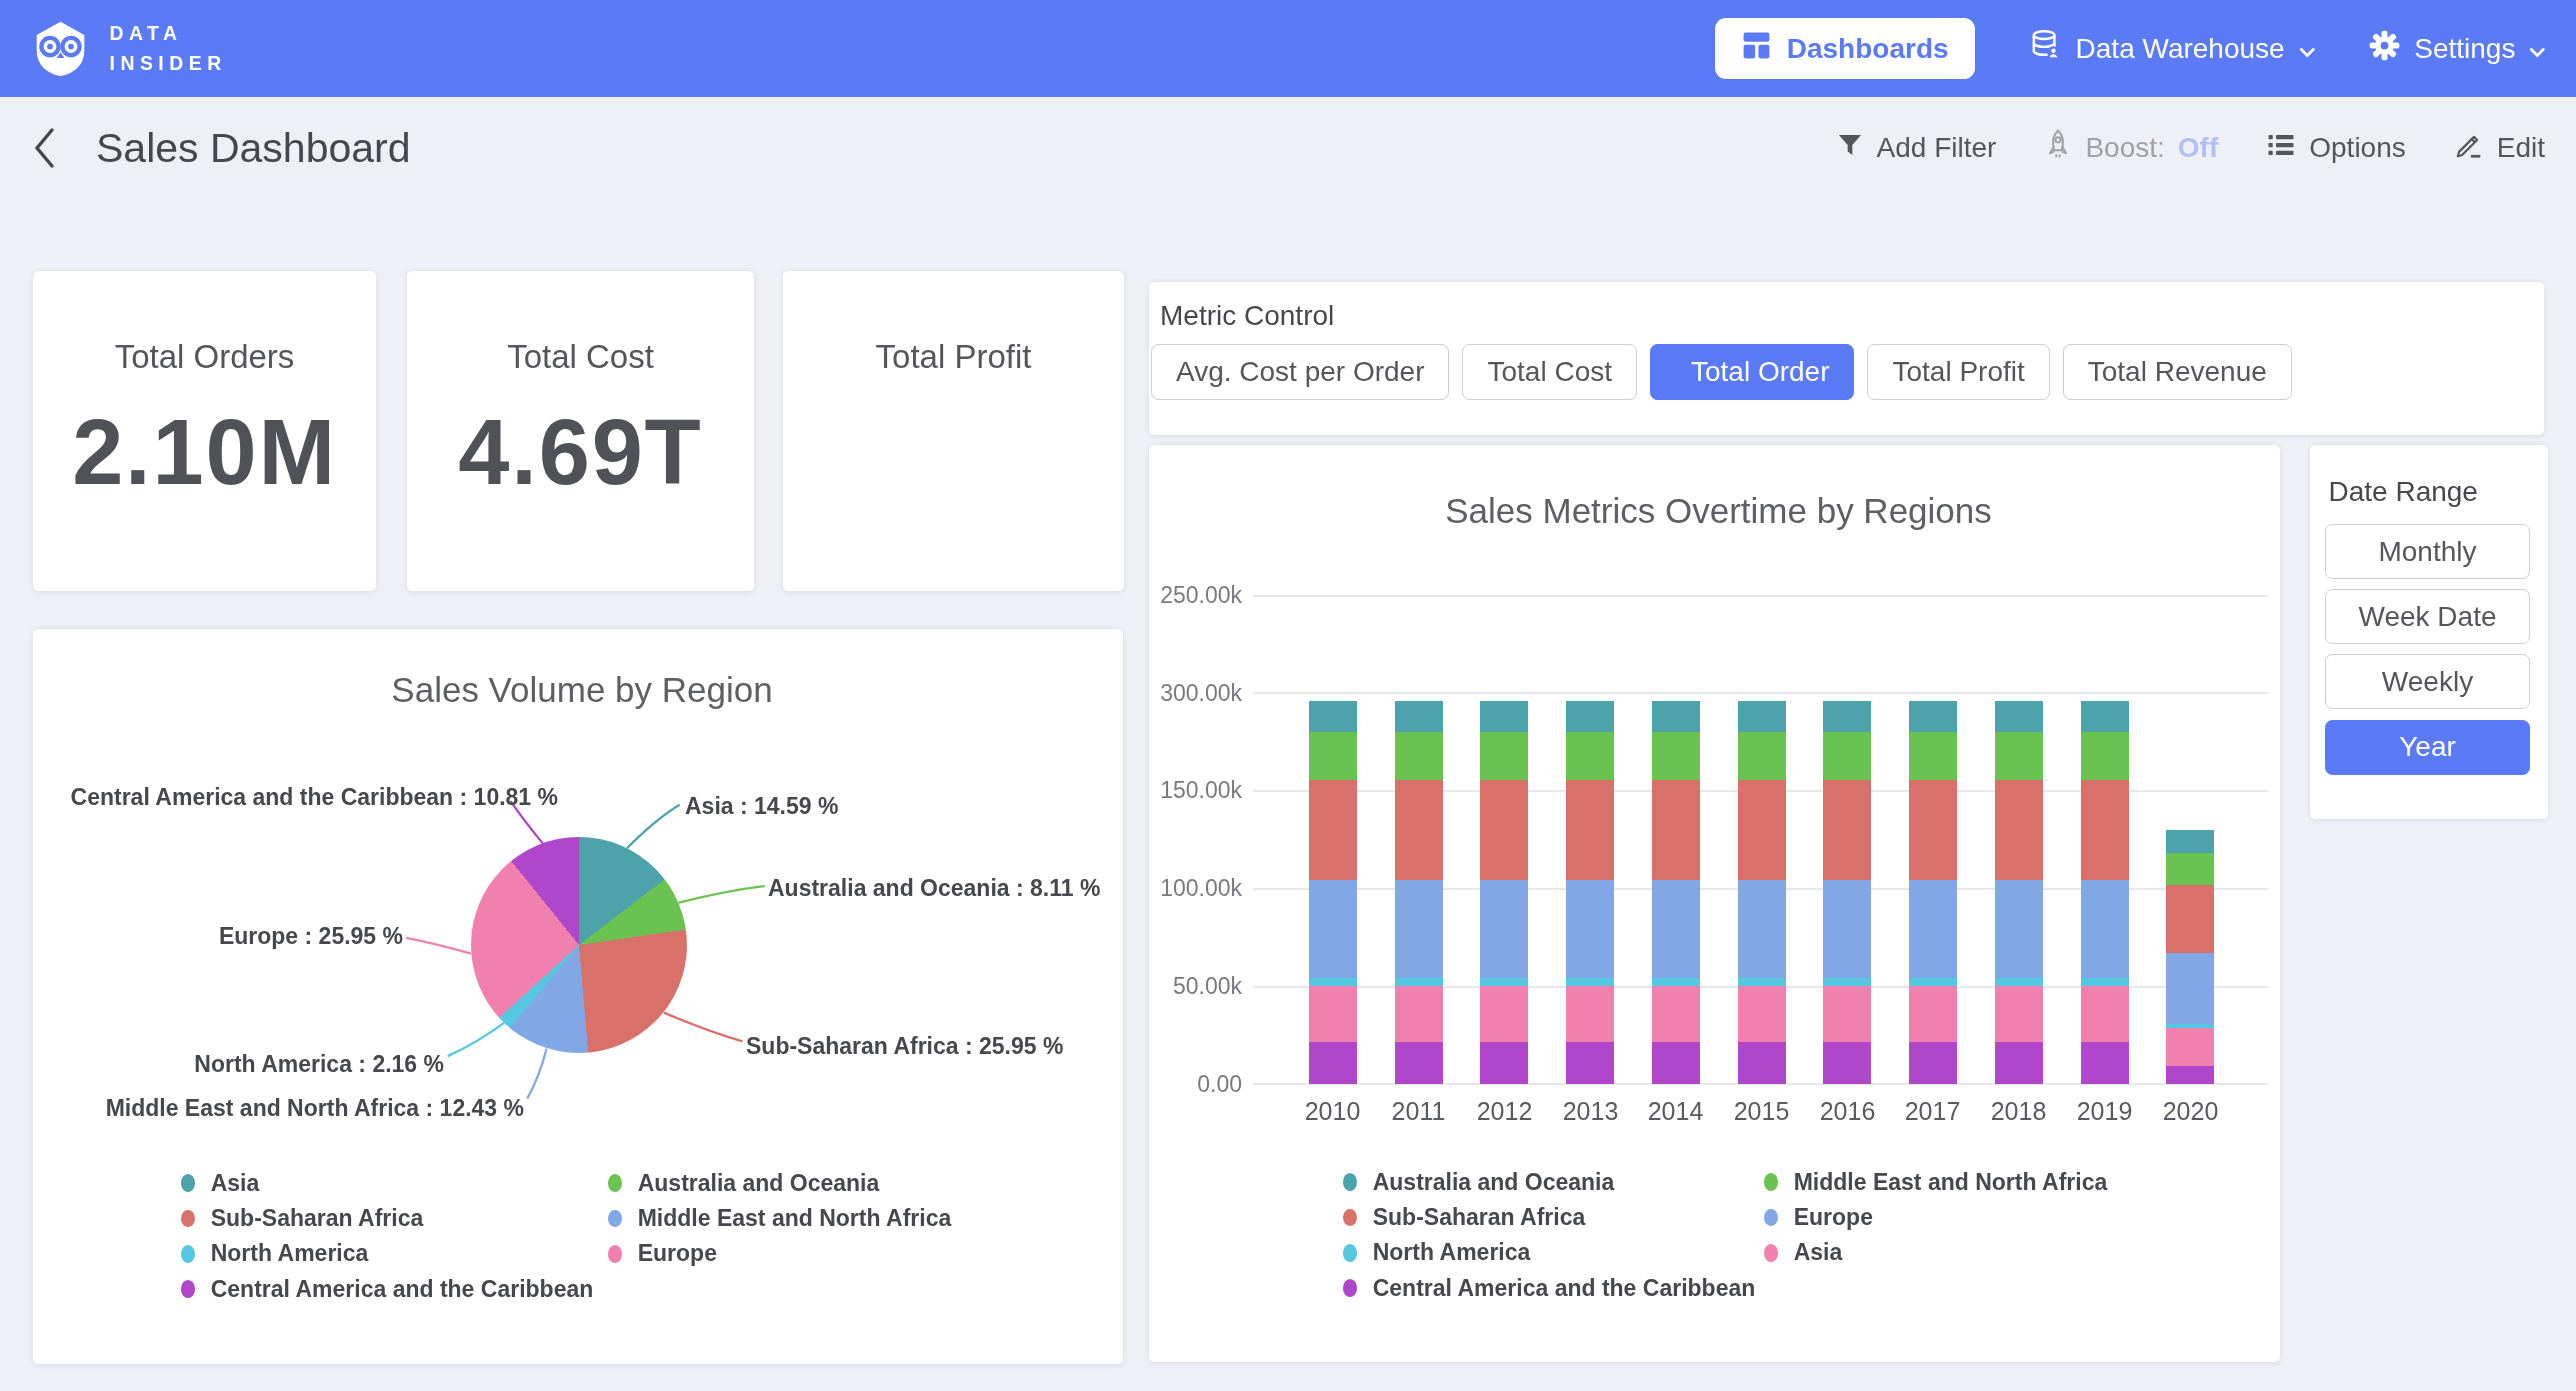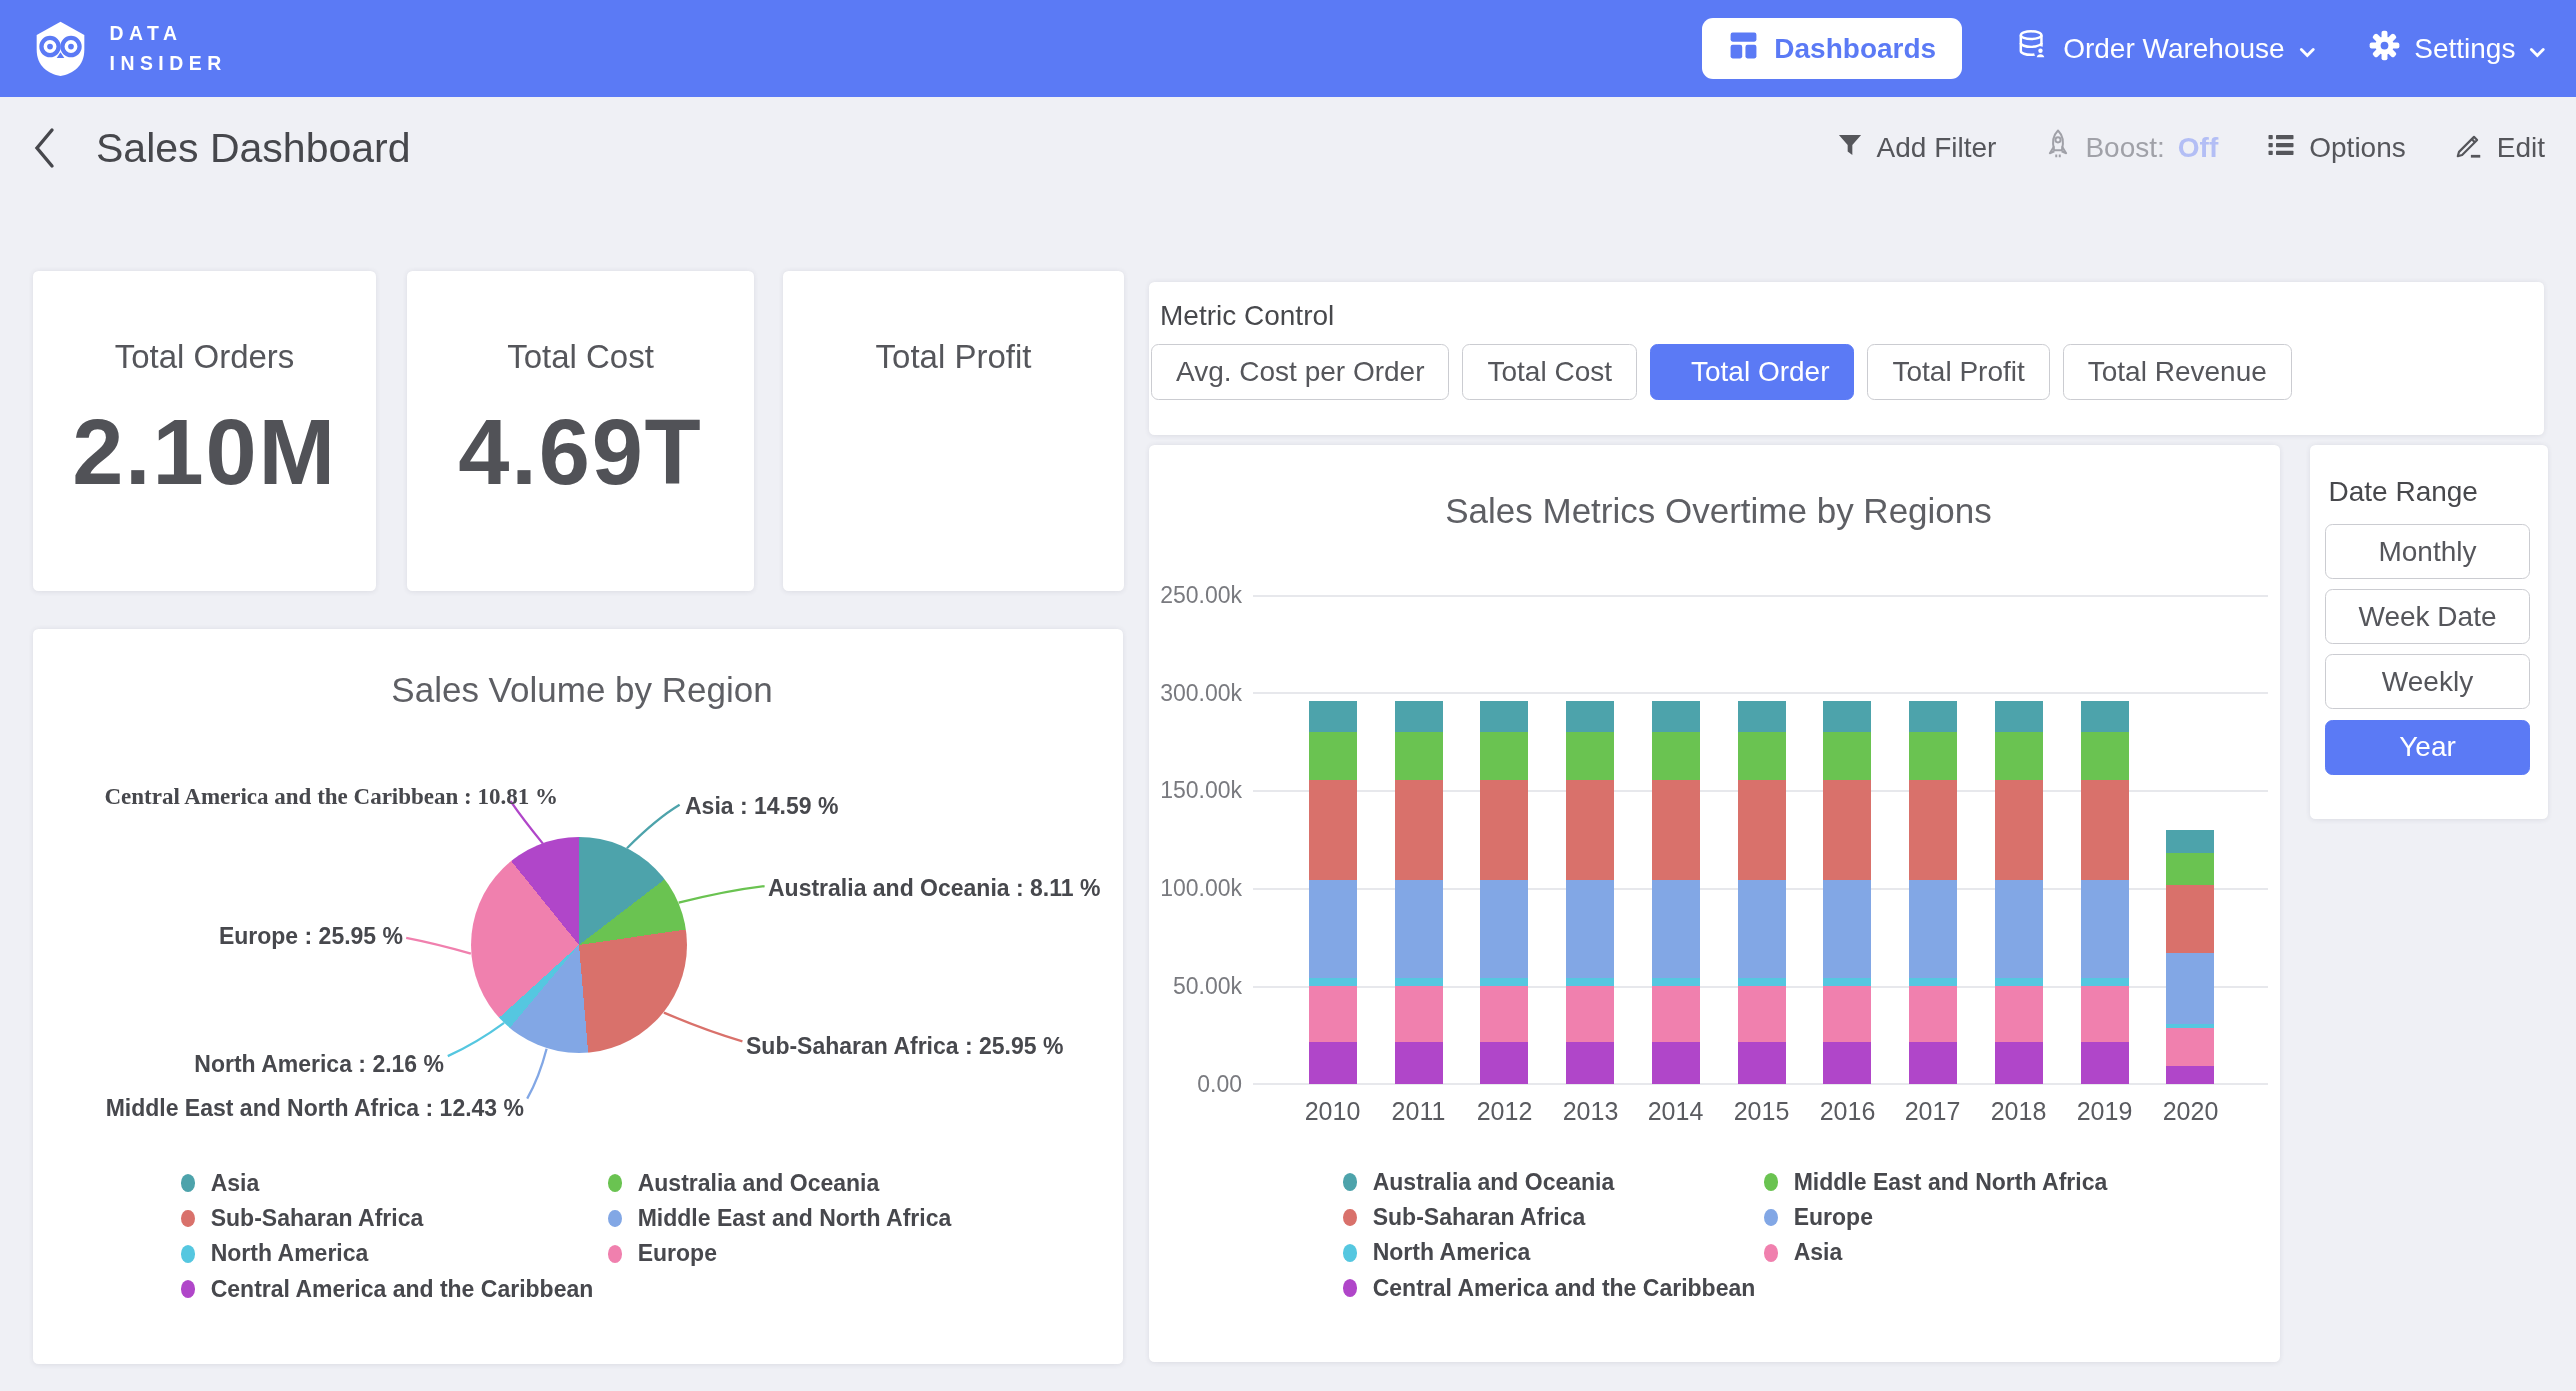--- a/index.html
+++ b/index.html
@@ -55,21 +55,21 @@
   
   .pie-disc { position:absolute; left:438px; top:208px; width:216px; height:216px; border-radius:50%; }
   .pie-svg { position:absolute; left:0; top:0; pointer-events:none; }
   .plbl { position:absolute; font-size:23px; font-weight:bold; color:#47484D; white-space:nowrap; }
   .p-asia      { left:652px; top:164px; }
   .p-australia { left:735px; top:246px; }
   .p-ssa       { left:713px; top:404px; }
   .p-mena      { left:0; width:491px; text-align:right; top:466px; }
   .p-na        { left:0; width:411px; text-align:right; top:422px; }
   .p-europe    { left:0; width:370px; text-align:right; top:294px; }
-  .p-ca        { left:0; width:525px; text-align:right; top:155px;font-family:Liberation Serif, serif; }
+  .p-ca        { left:0; width:525px; text-align:right; top:155px; }
 
   
   .gridline { position:absolute; height:1.8px; background:#E7E8EC; left:104px; width:1015px; }
   .ytick { position:absolute; left:0; width:93px; text-align:right; font-size:23px; color:#797A7F; }
   .bar-stack { position:absolute; top:0; height:639px; display:flex; flex-direction:column;
                justify-content:flex-end; }
   .bar-seg { flex-shrink:0; width:100%; }
   .xtick { position:absolute; top:652px; width:83px; text-align:center; font-size:25px; color:#5A5B60; }
 
   
@@ -125,21 +125,21 @@
         <span>
           <svg width="33" height="33" viewBox="0 0 24 24" fill="none" stroke="#fff" stroke-width="1.8">
             <ellipse cx="11" cy="4.5" rx="7.5" ry="2.8"></ellipse>
             <path d="M3.5 4.5 V16 a7.5 2.8 0 0 0 15 0 V4.5"></path>
             <path d="M3.5 10.2 a7.5 2.8 0 0 0 15 0"></path>
             <circle cx="17.8" cy="17.2" r="4.6" fill="#5B7AF5" stroke="none"></circle>
             <circle cx="17.8" cy="15.8" r="1.6" fill="#fff" stroke="none"></circle>
             <path d="M15 20.5 a2.9 2.9 0 0 1 5.6 0 Z" fill="#fff" stroke="none"></path>
           </svg>
         </span>
-        <span>Order Warehouse</span>
+        <span>Data Warehouse</span>
         <span>
           <svg width="16.6" height="11" viewBox="0 0 14 9" fill="none" stroke="#fff" stroke-width="2.4" stroke-linecap="round">
               <polyline points="2,2 7,7 12,2"></polyline>
             </svg>
         </span>
       </div>
       <div class="nav-item">
         <span>
           <svg width="31" height="31" viewBox="0 0 24 24">
             <g fill="#fff">

